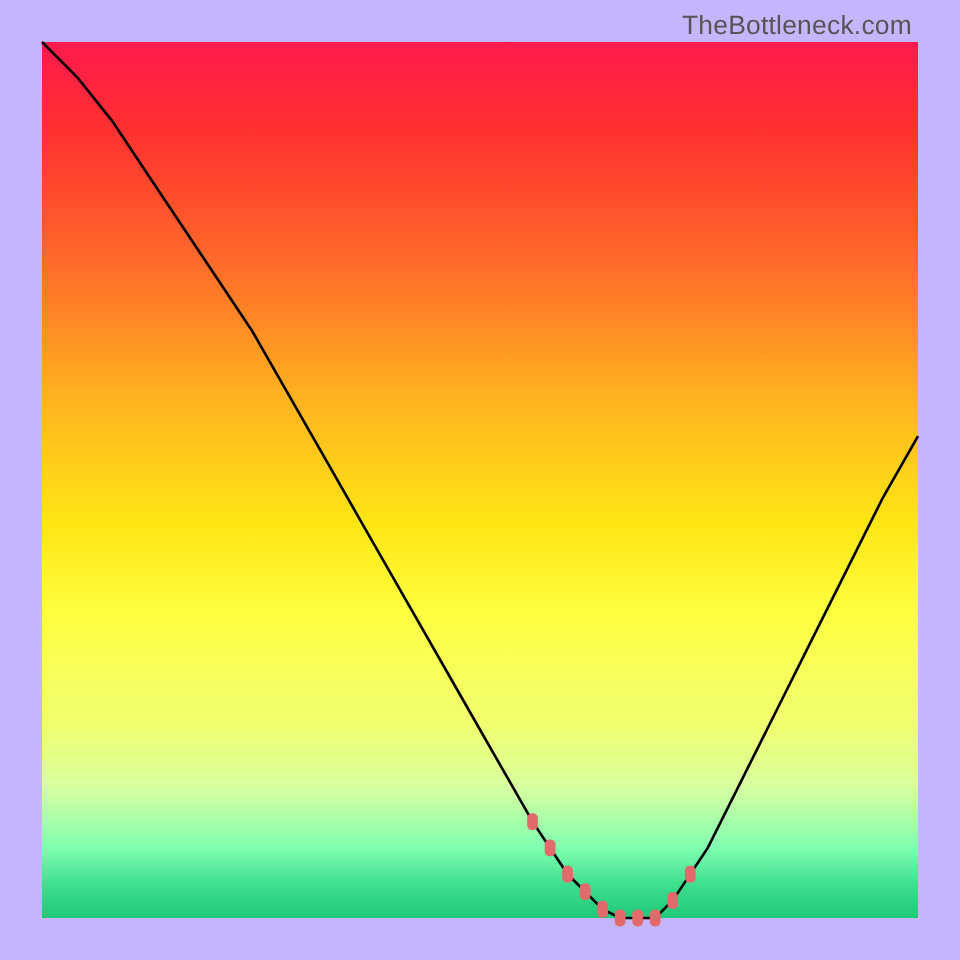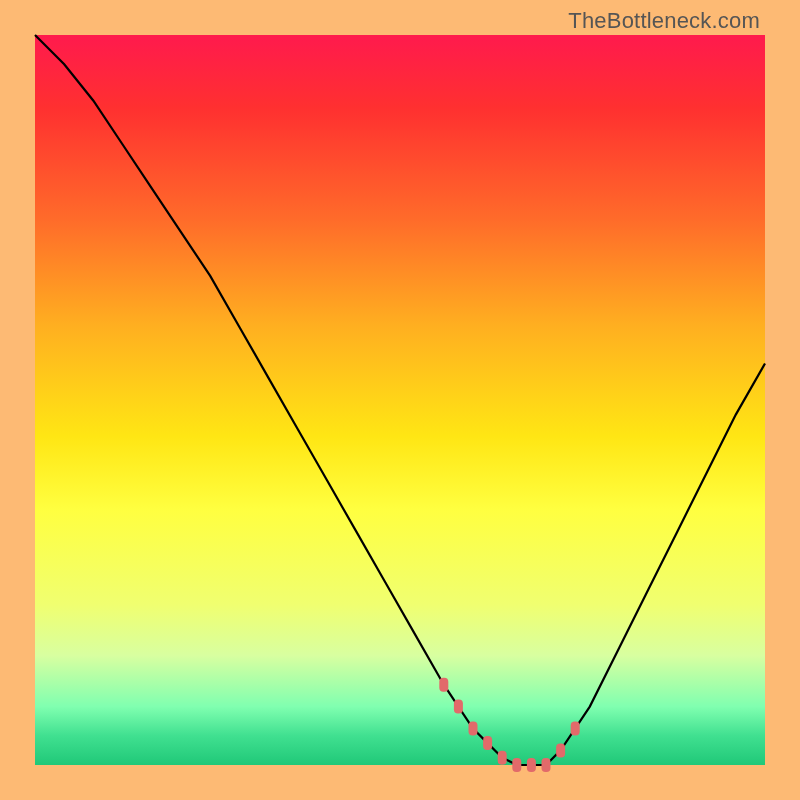--- a/index.html
+++ b/index.html
@@ -8,21 +8,21 @@
     background: #000;
     width: 800px;
     height: 800px;
     overflow: hidden;
     font-family: Arial, sans-serif;
   }
   .container {
     position: relative;
     width: 800px;
     height: 800px;
-    background: #fdba74;
+    background: #c4b5fd;
   }
   .plot-area {
     position: absolute;
     left: 35px;
     top: 35px;
     width: 730px;
     height: 730px;
     background: linear-gradient(to bottom,
       #ff1a4d 0%,
       #ff3030 10%,

